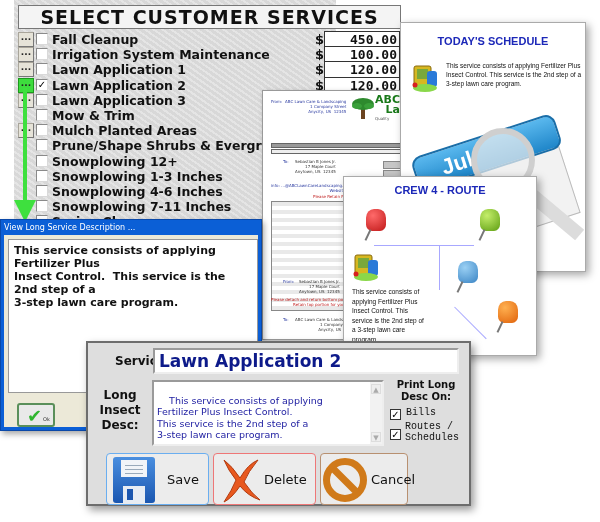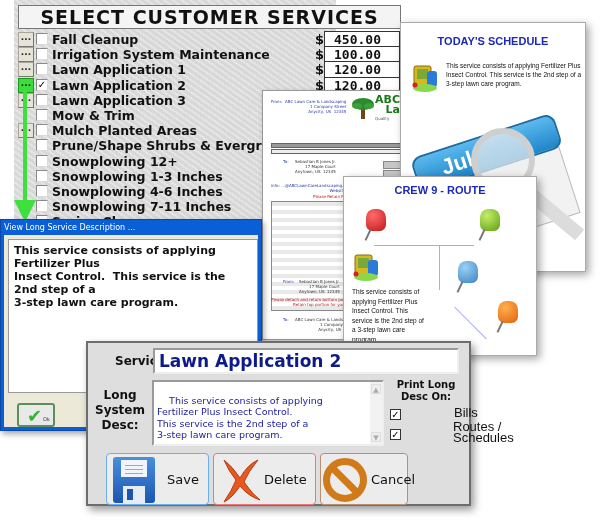--- a/index.html
+++ b/index.html
@@ -31,21 +31,21 @@
   }
   .svc-name {
     position: absolute; left: 38px; top: 0; font-family: "DejaVu Sans", sans-serif;
     font-weight: bold; font-size: 12.5px; line-height: 17px; color: #111; white-space: nowrap;
   }
   .svc-dollar {
     position: absolute; left: 301px; top: 0; font-weight: bold; font-size: 13px; line-height: 17px; color: #111;
   }
   .svc-amount {
     position: absolute; left: 310px; top: 0; width: 76px; height: 17px;
-    background: #fff; border: 1px solid #333; text-align: right; padding-right: 18px;
+    background: #fff; border: 1px solid #333; text-align: right; padding-right: 2px;
     font-family: "DejaVu Sans Mono", monospace; font-weight: bold; font-size: 13px; line-height: 15px; color: #111;
   }
   .green-arrow-line { position: absolute; left: 23px; top: 88px; width: 4px; height: 120px; background: #3ee03e; }
   .green-arrow-head {
     position: absolute; left: 14px; top: 200px; width: 0; height: 0;
     border-left: 11px solid transparent; border-right: 11px solid transparent; border-top: 22px solid #3ee03e;
   }
 
   
   .desc-dialog {
@@ -131,21 +131,21 @@
     position: absolute; left: 64px; top: 37px; width: 232px; height: 66px; background: #fff;
     border: 2px solid #9a9a9a; border-right-color: #eee; border-bottom-color: #eee;
     font-family: "DejaVu Sans", sans-serif; font-size: 9.5px; line-height: 11.5px; color: #1c1ca0; padding: 1px 3px; white-space: pre-wrap;
   }
   .scroll-track { position: absolute; right: 0; top: 0; width: 12px; height: 100%; background: #f2f2f2; }
   .scroll-arrow { position: absolute; left: 1px; width: 10px; height: 10px; font-size: 7px; color: #aaa; text-align: center; line-height: 10px; background: #eee; border: 1px solid #ddd; }
   .print-check {
     position: absolute; width: 11px; height: 11px; background: #fff; border: 1px solid #333;
     font-size: 10px; line-height: 9px; text-align: center; color: #000; font-weight: bold;
   }
-  .small-lbl { position: absolute; font-family: Liberation Sans, sans-serif; font-size: 13px; color: #111; line-height: 11px; margin-left: 48px; }
+  .small-lbl { position: absolute; font-family: Liberation Mono, monospace; font-size: 10px; color: #111; line-height: 11px; }
   .btn {
     position: absolute; top: 110px; height: 52px; background: #ececec; border-radius: 4px;
     font-family: "DejaVu Sans", sans-serif; font-size: 13px; color: #111;
   }
   .btn .label { position: absolute; top: 18px; }
   .save-btn { left: 18px; width: 103px; border: 1px solid #6aaef0; }
   .delete-btn { left: 125px; width: 103px; border: 1px solid #ee7777; }
   .cancel-btn { left: 232px; width: 88px; border: 1px solid #b89070; }
 
   .floppy { position: absolute; left: 6px; top: 3px; width: 42px; height: 46px; background: linear-gradient(#4a8fe0, #1a56b0); border-radius: 3px; }
@@ -292,21 +292,21 @@
     </div>
     <div class="cal-top">
         <span class="cal-month">Jul</span>
       </div>
   </div>
   <div class="magnifier-handle"></div>
   <div class="magnifier"></div>
 </div>
 
 <div class="route">
-  <div class="route-title">CREW 9 - ROUTE</div>
+  <div class="route-title">CREW 4 - ROUTE</div>
   <div class="route-line" style="left:30px;top:68px;width:100px;height:1px;"></div>
   <div class="route-line" style="left:95px;top:68px;width:1px;height:45px;"></div>
   <div class="route-line" style="left:110px;top:130px;width:1px;height:45px;transform:rotate(-45deg);transform-origin:top;"></div>
   <div class="pin" style="left:18px;top:32px;">
     <div class="head" style="background:radial-gradient(circle at 35% 30%, #ff6a6a, #c01818);"></div>
       <div class="needle"></div>
   </div>
   <div class="pin" style="left:132px;top:32px;">
     <div class="head" style="background:radial-gradient(circle at 35% 30%, #c4ee6a, #5e9e12);"></div>
       <div class="needle"></div>
@@ -339,21 +339,21 @@
       <span class="check">✔</span>
       <span class="ok-label">Ok</span>
     </div>
   </div>
 </div>
 
 <div class="service-form">
   <div class="lbl" style="left:3px;top:11px;font-size:12px;margin-left:24px;">Service:</div>
   <div class="service-input">Lawn Application 2</div>
   <div class="lbl" style="left:6px;top:45px;width:52px;font-size:12px;line-height:15px;white-space:pre;">Long
-System
+Insect
 Desc:</div>
   <div class="desc-area">
     <span>This service consists of applying
 Fertilizer Plus Insect Control.
 This service is the 2nd step of a
 3-step lawn care program.</span>
     <div class="scroll-track">
       <div class="scroll-arrow" style="top:2px;">▲</div>
       <div class="scroll-arrow" style="bottom:2px;">▼</div>
     </div>

